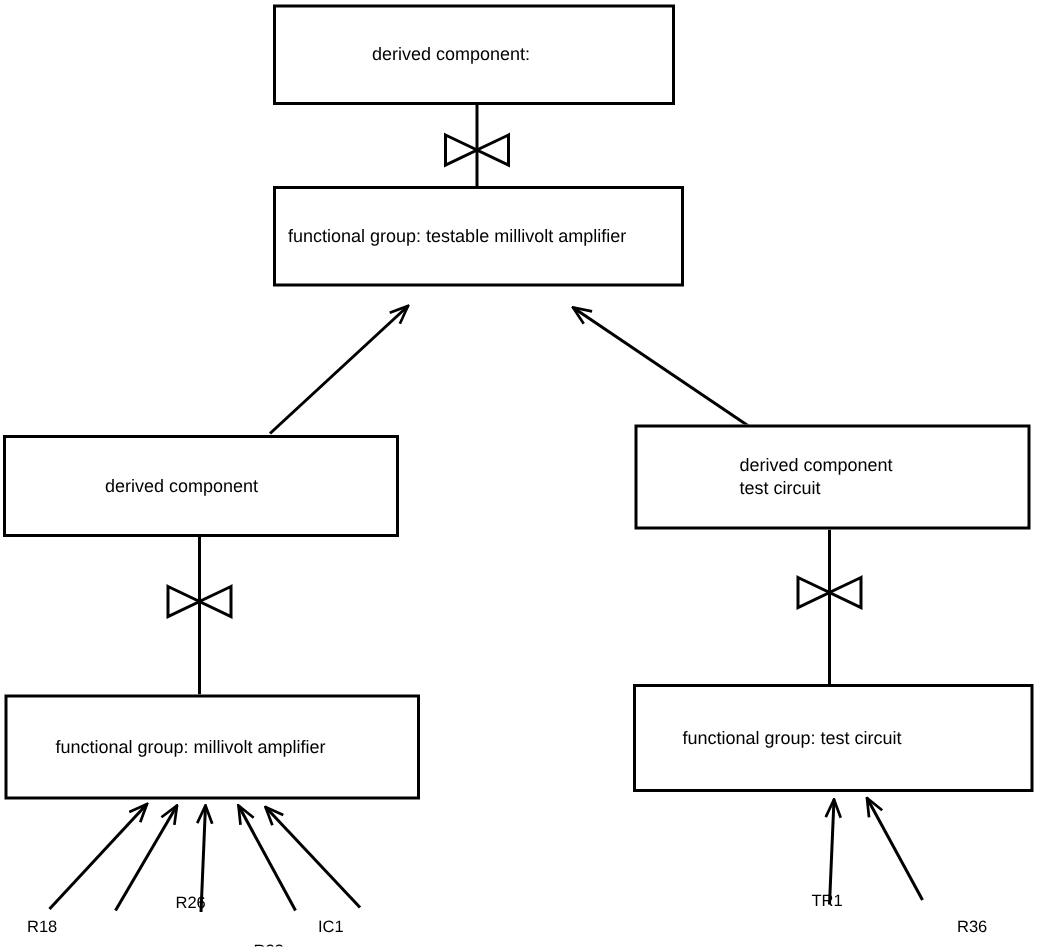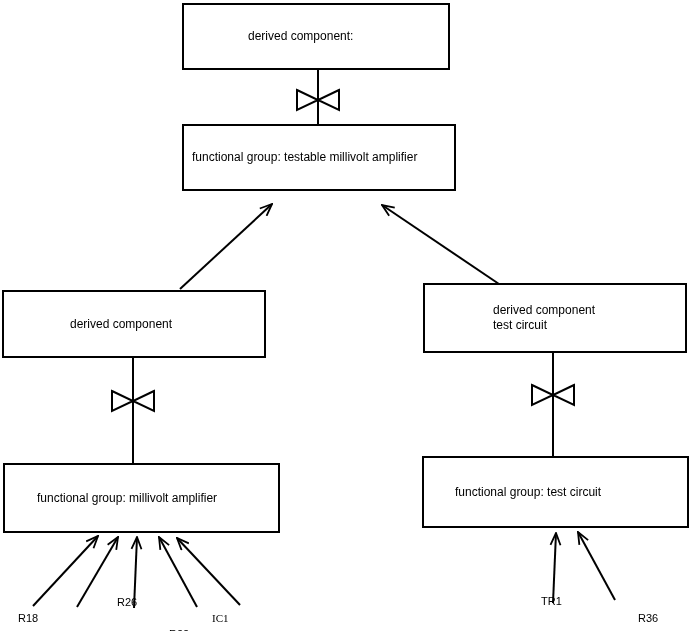--- a/index.html
+++ b/index.html
@@ -49,21 +49,21 @@
   .leaf-label {
     position: absolute;
     font-size: 11px;
     line-height: 14px;
     white-space: nowrap;
   }
   #leaf-r18 { left:  18px; top: 611px; }
   #leaf-r30 { left:  64px; top: 631px; }
   #leaf-r26 { left: 117px; top: 595px; }
   #leaf-r22 { left: 169px; top: 611px; margin-top: 16px; }
-  #leaf-ic1 { left: 212px; top: 611px; font-family: Liberation Serif, serif; }
+  #leaf-ic1 { left: 212px; top: 611px; }
   #leaf-tr1 { left: 541px; top: 594px; }
   #leaf-r36 { left: 606px; top: 611px; margin-left: 32px; }
 </style>
 </head>
 <body>
 
 <div id="canvas">
 
   <svg id="wires" viewBox="0 0 698 631" xmlns="http://www.w3.org/2000/svg">
     <defs>

